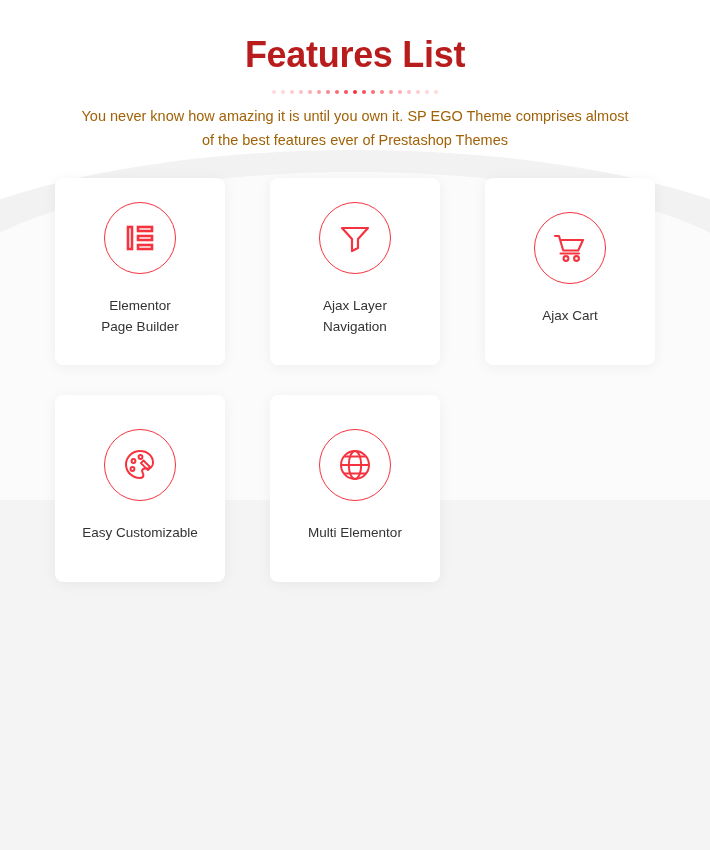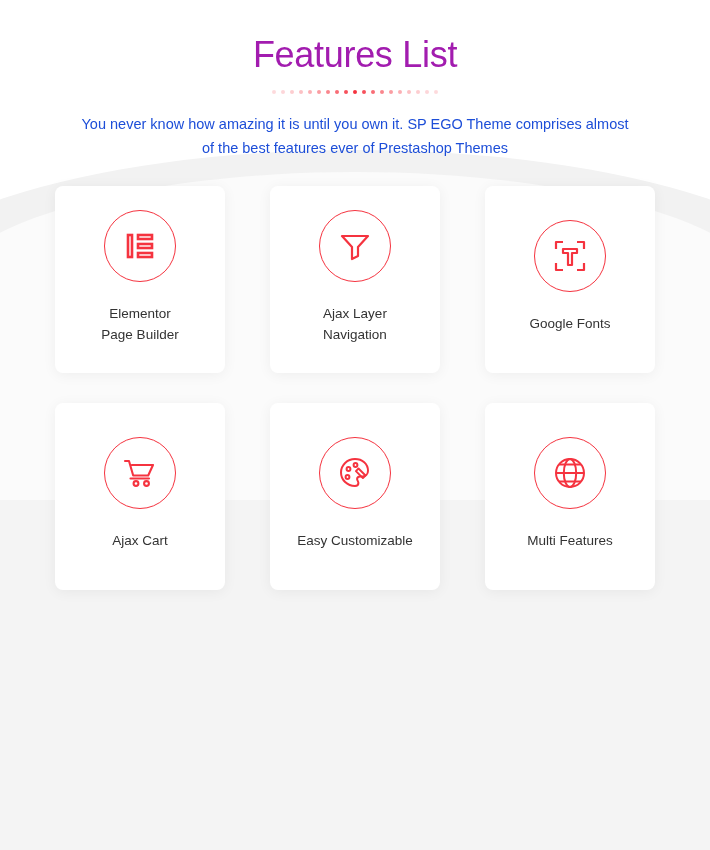--- a/index.html
+++ b/index.html
@@ -75,22 +75,22 @@
   }
 
   
   .header {
     padding-top: 34px;
     text-align: center;
   }
 
   .page-title {
     font-size: 36px;
-    font-weight: 400;
-    color: #a21caf;
+    font-weight: 700;
+    color: #b91c1c;
     letter-spacing: -0.3px;
     line-height: 1.15;
   }
 
   .dot-divider {
     margin: 12px auto 0;
     display: flex;
     justify-content: center;
     align-items: center;
     gap: 5px;
@@ -99,25 +99,25 @@
 
   .dot-divider span {
     display: block;
     width: 4px;
     height: 4px;
     border-radius: 50%;
     background: #f5333f;
   }
 
   .subtitle {
-    margin: 16px auto 0;
+    margin: 8px auto 0;
     width: 560px;
     font-size: 14.5px;
     line-height: 1.62;
-    color: #1d4ed8;
+    color: #a16207;
     text-align: center;
   }
 
   
   .features-grid {
     margin: 0 auto;
     padding-top: 26px;
     width: 600px;
     display: grid;
     grid-template-columns: repeat(3, 170px);
@@ -215,32 +215,20 @@
         <div class="icon-ring">
           <svg width="34" height="34" viewBox="0 0 34 34" fill="none" stroke="#f5333f" stroke-width="2.2" stroke-linejoin="round">
       <path d="M4 7h26l-10 11v9l-6 3v-12z"></path>
     </svg>
         </div>
         <div class="feature-label">Ajax Layer
 Navigation</div>
       </div>
       <div class="feature-card">
         <div class="icon-ring">
-          <svg width="34" height="34" viewBox="0 0 34 34" fill="none" stroke="#f5333f" stroke-width="2.2" stroke-linejoin="round">
-      <path d="M3 10V3h7"></path>
-            <path d="M24 3h7v7"></path>
-      <path d="M31 24v7h-7"></path>
-            <path d="M10 31H3v-7"></path>
-      <path d="M10 10h14v4h-5v12h-4V14h-5z"></path>
-    </svg>
-        </div>
-        <div class="feature-label">Google Fonts</div>
-      </div>
-      <div class="feature-card">
-        <div class="icon-ring">
           <svg width="34" height="34" viewBox="0 0 34 34" fill="none" stroke="#f5333f" stroke-width="2.1" stroke-linecap="round" stroke-linejoin="round">
       <path d="M2 5h4l4.2 14.5h15L30 9H9"></path>
       <line x1="7.5" y1="22.5" x2="26" y2="22.5"></line>
       <circle cx="13" cy="27.5" r="2.4"></circle>
       <circle cx="23.5" cy="27.5" r="2.4"></circle>
     </svg>
         </div>
         <div class="feature-label">Ajax Cart</div>
       </div>
       <div class="feature-card">
@@ -257,17 +245,17 @@
       </div>
       <div class="feature-card">
         <div class="icon-ring">
           <svg width="34" height="34" viewBox="0 0 34 34" fill="none" stroke="#f5333f" stroke-width="2">
       <circle cx="17" cy="17" r="14"></circle>
       <ellipse cx="17" cy="17" rx="6.2" ry="14"></ellipse>
       <line x1="3" y1="17" x2="31" y2="17"></line>
       <path d="M6 8.5h22M6 25.5h22"></path>
     </svg>
         </div>
-        <div class="feature-label">Multi Features</div>
+        <div class="feature-label">Multi Elementor</div>
       </div>
     </div>
 
 </div>
 
 </body></html>

